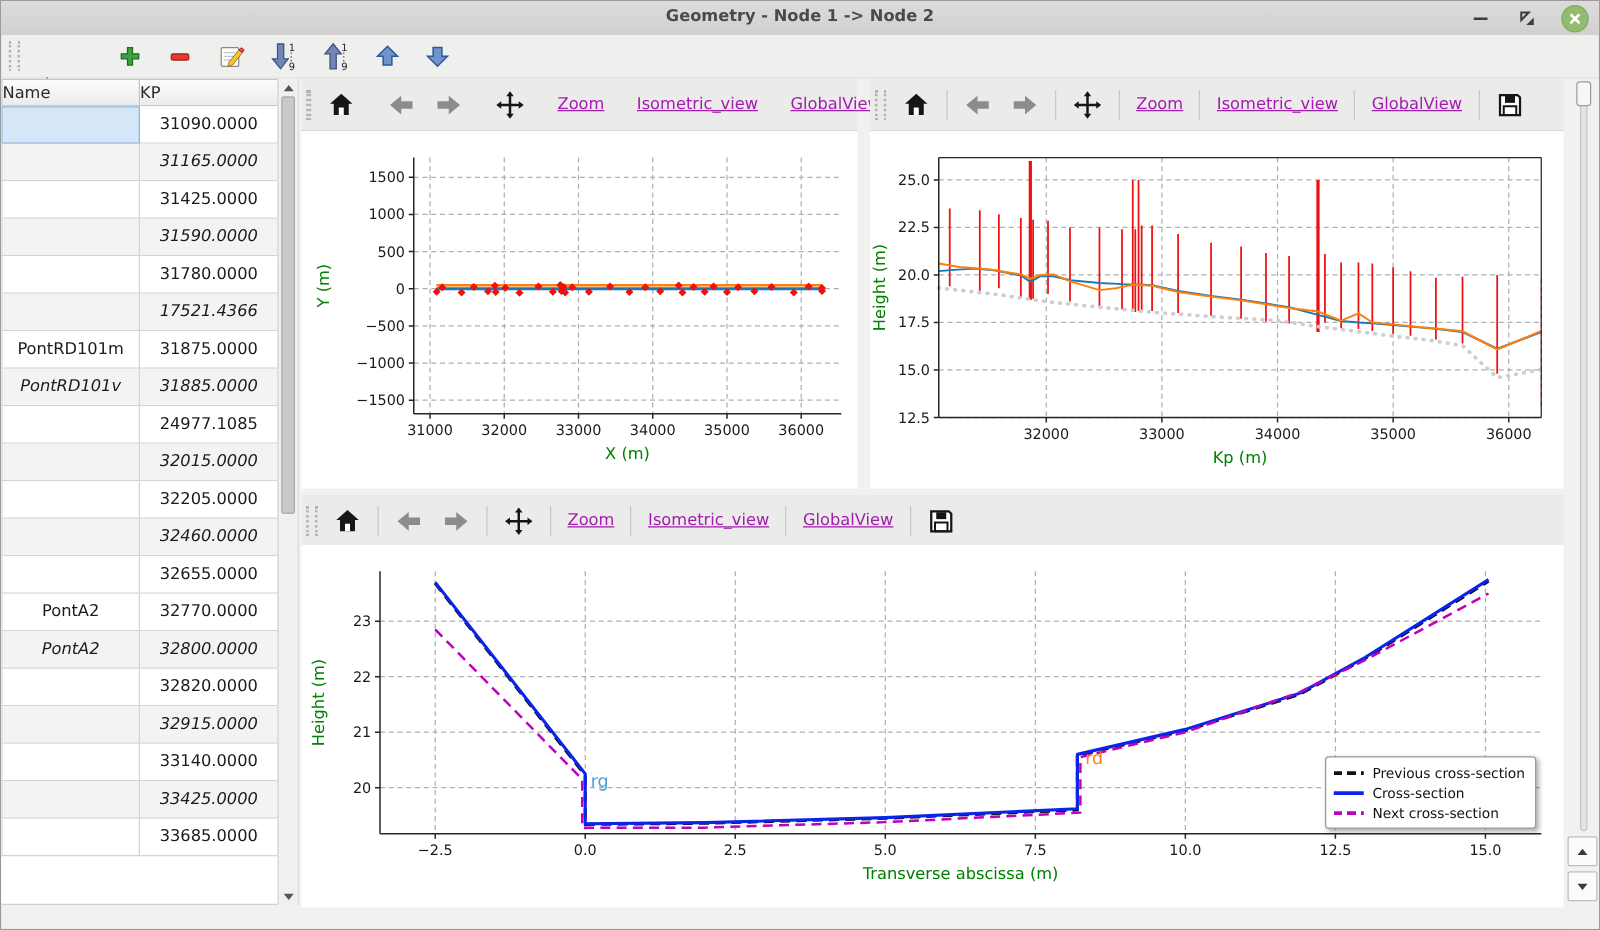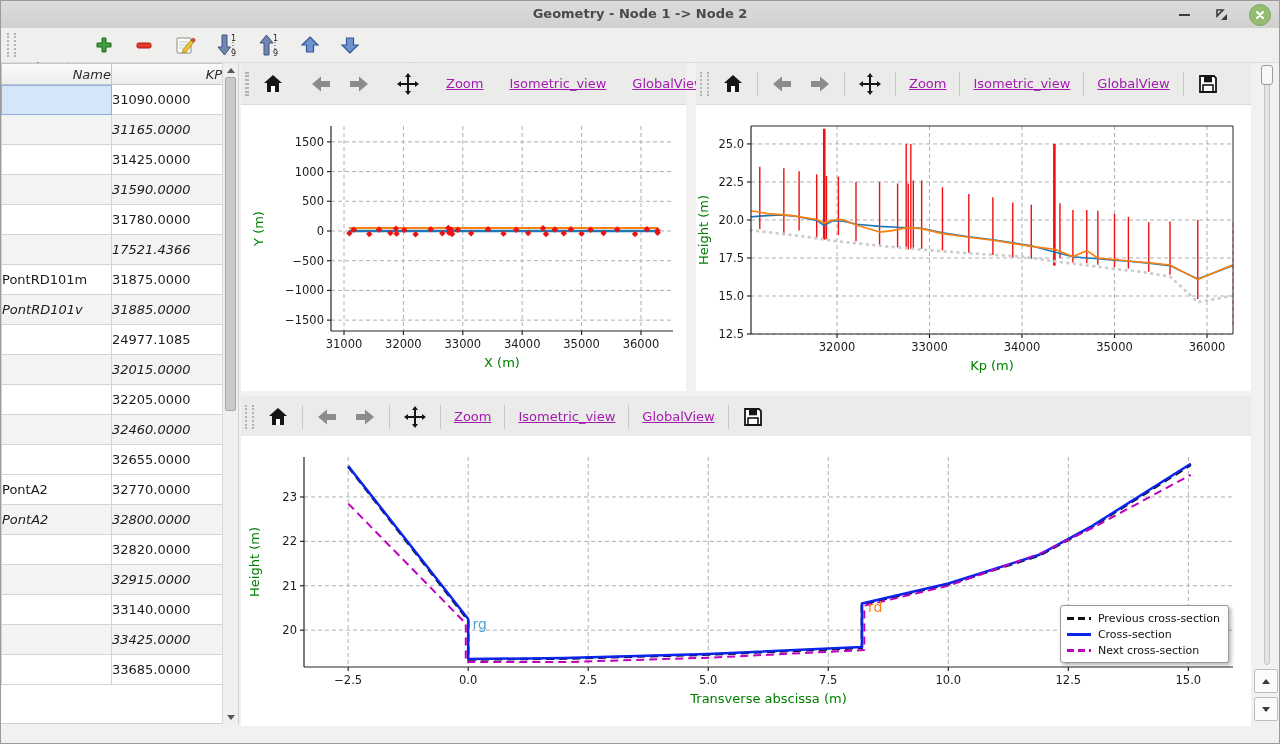--- a/index.html
+++ b/index.html
@@ -14,26 +14,26 @@
   
   .main-toolbar{position:absolute;left:0;top:27px;width:100%;height:35px;background:#efefee;border-bottom:1px solid #dddddc;display:flex;align-items:center;gap:6px;padding-left:6px;box-sizing:border-box;}
   .grip{width:5px;height:24px;border-left:2px dotted #b3b3b3;border-right:2px dotted #b3b3b3;margin-right:4px;}
   .tb-text{border:none;background:transparent;font-size:13px;color:#1d4ed8;padding:5px 10px;font-family:Liberation Serif, serif;margin-top:41px;}
   .tb-icon{border:none;background:transparent;padding:3px 7px;display:flex;align-items:center;}
   
   .content{position:absolute;left:0;top:62px;right:0;bottom:0;background:#f2f1f0;}
   
   .table-panel{position:absolute;left:0;top:0;width:238px;height:661px;background:#fff;border-right:1px solid #cfcfcf;border-bottom:1px solid #cfcfcf;box-sizing:border-box;}
   .thead{position:absolute;left:0;top:0;width:222px;height:22px;display:flex;}
-  .th{box-sizing:border-box;height:22px;line-height:21px;text-align:right;font-size:13px;color:#2a2a2a;background:linear-gradient(#fbfbfb,#ececec);border:1px solid #c6c6c6;border-left:none;font-style:italic;}
+  .th{box-sizing:border-box;height:22px;line-height:21px;text-align:left;font-size:13px;color:#2a2a2a;background:linear-gradient(#fbfbfb,#ececec);border:1px solid #c6c6c6;border-left:none;}
   .th:first-child{border-left:1px solid #c6c6c6;width:111px;}
   .th:last-child{width:111px;}
   .tbody{position:absolute;left:0;top:22px;width:222px;height:631px;overflow:hidden;}
   .trow{display:flex;height:30px;box-sizing:border-box;}
-  .td{box-sizing:border-box;width:111px;height:30px;line-height:29px;font-size:13px;color:#1b1b1b;text-align:left;border-right:1px solid #d4d4d4;border-bottom:1px solid #d4d4d4;border-left:1px solid #d4d4d4;}
+  .td{box-sizing:border-box;width:111px;height:30px;line-height:29px;font-size:13px;color:#1b1b1b;text-align:center;border-right:1px solid #d4d4d4;border-bottom:1px solid #d4d4d4;border-left:1px solid #d4d4d4;}
   .td+.td{border-left:none;}
   .trow.even .td{background:#f3f3f3;font-style:italic;}
   .trow.odd .td{background:#ffffff;}
   .td.selected{background:#d5e6f8 !important;border:1px solid #8ab2dd;}
   
   .vscroll{position:absolute;right:0;top:0;width:16px;height:661px;background:#f0f0f0;border-left:1px solid #d8d8d8;box-sizing:border-box;}
   .sb-btn{position:absolute;left:0;width:15px;height:14px;display:flex;align-items:center;justify-content:center;}
   .sb-btn.up{top:0;}
   .sb-btn.down{bottom:0;}
   .tri-up{width:0;height:0;border-left:4px solid transparent;border-right:4px solid transparent;border-bottom:5px solid #555;}

